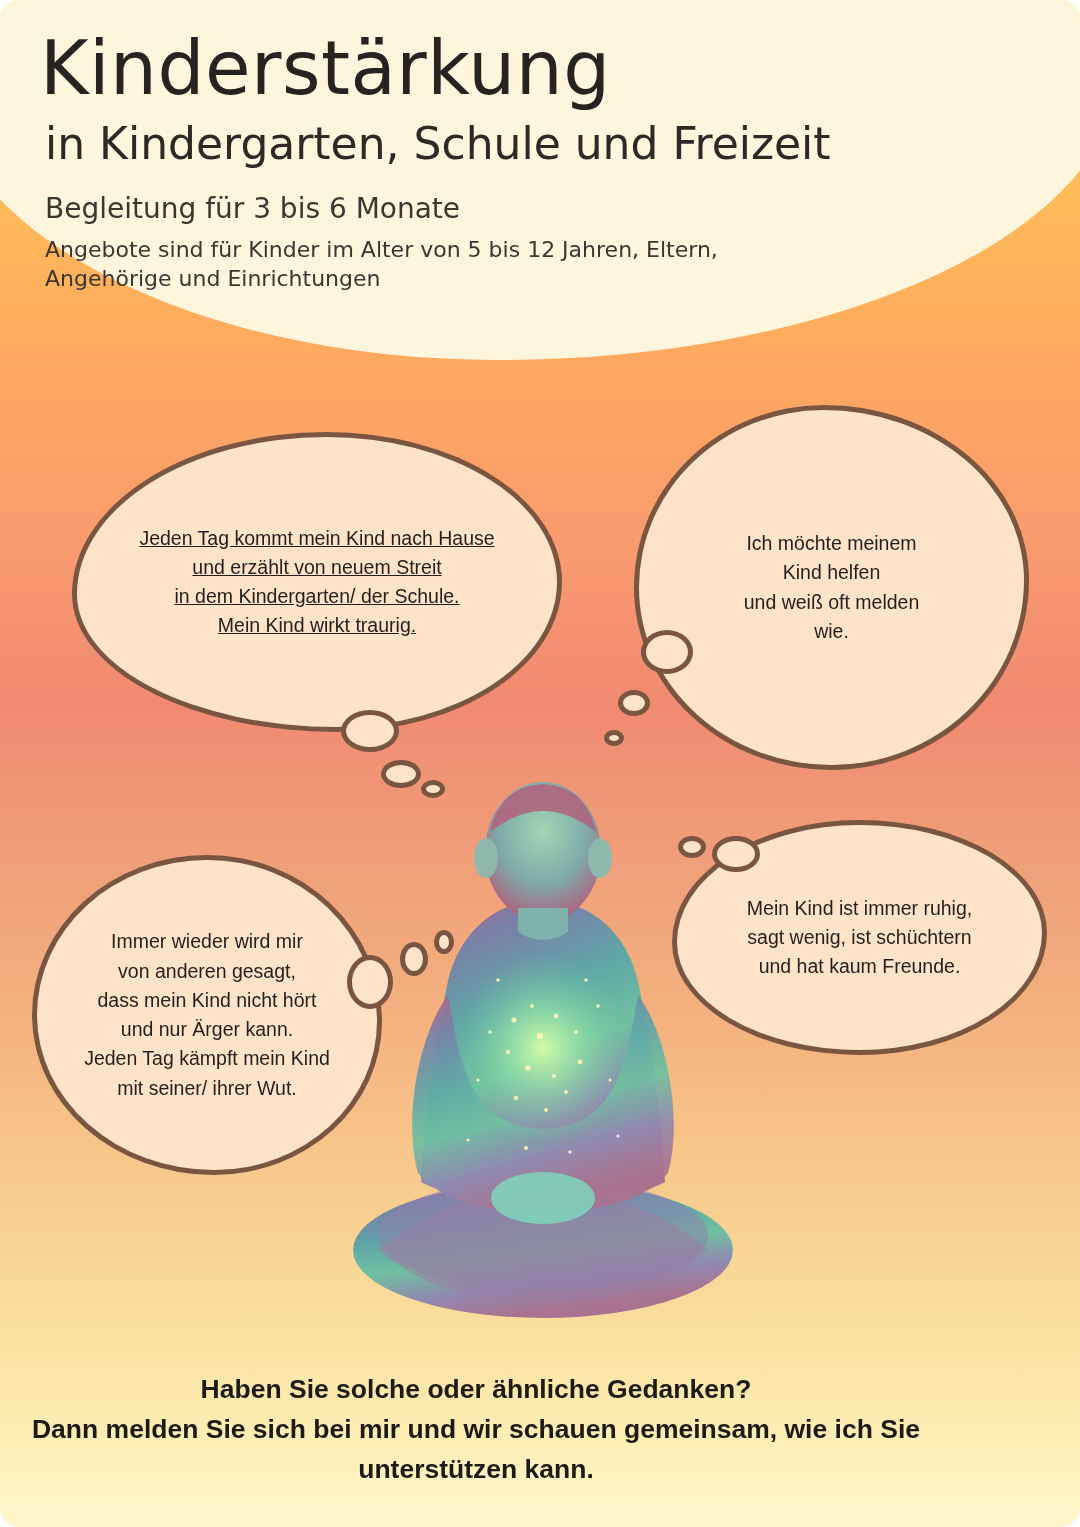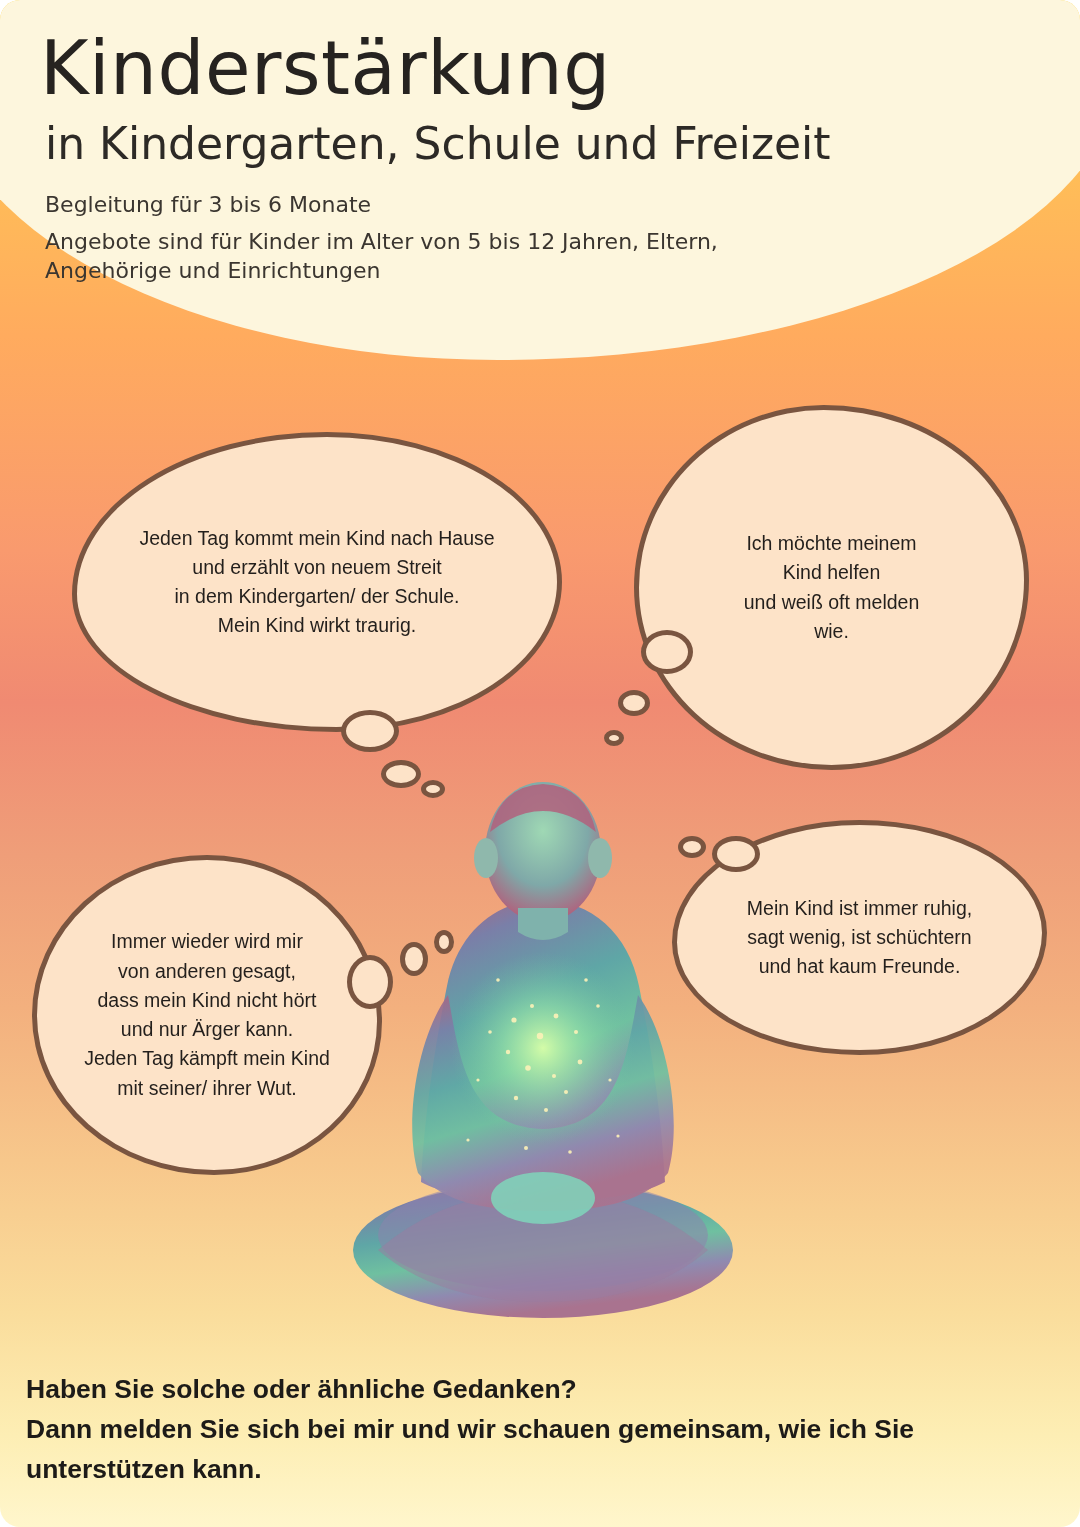--- a/index.html
+++ b/index.html
@@ -63,21 +63,21 @@
   }
   .title-sub {
     font-size: 44px;
     line-height: 1.15;
     font-weight: 400;
     margin: 12px 0 0 5px;
     color: #2d2a26;
     font-family: "DejaVu Sans", sans-serif;
   }
   .title-line3 {
-    font-size: 22px;
+    font-size: 28px;
     margin: 22px 0 0 5px;
     color: #3b3630;
     font-family: "DejaVu Sans", sans-serif;
   }
   .title-line4 {
     font-size: 22px;
     margin: 10px 0 0 5px;
     color: #3b3630;
     line-height: 1.35;
     max-width: 800px;
@@ -108,20 +108,21 @@
   .bubble .txt {
     font-size: 19.5px;
     line-height: 1.5;
     padding: 0 18px;
     white-space: pre-line;
     font-family: "Liberation Sans", sans-serif;
   }
   .b1 {
     left: 72px; top: 432px; width: 490px; height: 300px;
     border-radius: 52% 48% 46% 54% / 54% 50% 50% 46%;
+    text-decoration: underline;
   }
   .b2 {
     left: 634px; top: 405px; width: 395px; height: 365px;
     border-radius: 48% 52% 50% 50% / 50% 48% 52% 50%;
   }
   .b3 {
     left: 32px; top: 855px; width: 350px; height: 320px;
     border-radius: 50% 50% 48% 52% / 50% 52% 48% 50%;
   }
   .b4 {
@@ -135,20 +136,21 @@
     border: 5px solid #7a5540;
     border-radius: 50%;
     box-sizing: border-box;
   }
 
   .footer {
     position: absolute;
     left: 0;
     top: 1370px;
     width: 952px;
+    text-align: center;
     color: #1d1b18;
     font-weight: bold;
     font-size: 26.5px;
     line-height: 1.5;
     padding: 0 26px;
     box-sizing: border-box;
     white-space: pre-line;
     font-family: "Liberation Sans", sans-serif;
   }
 </style>

